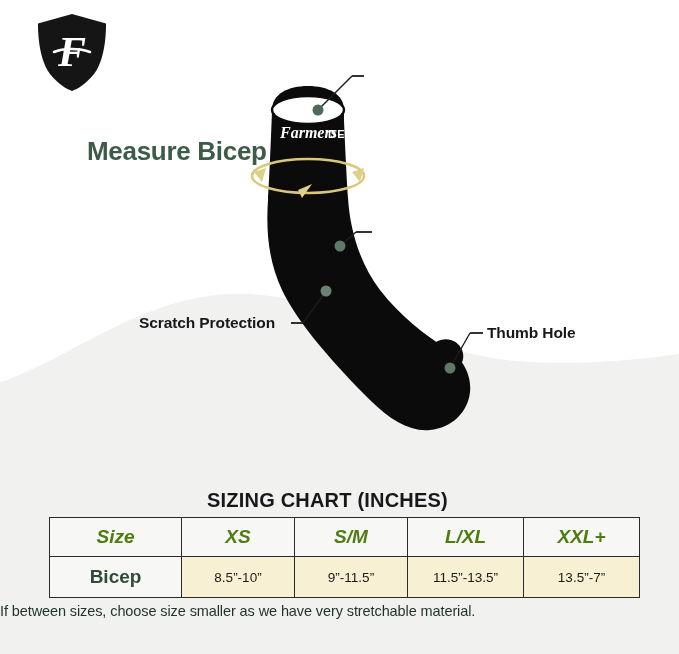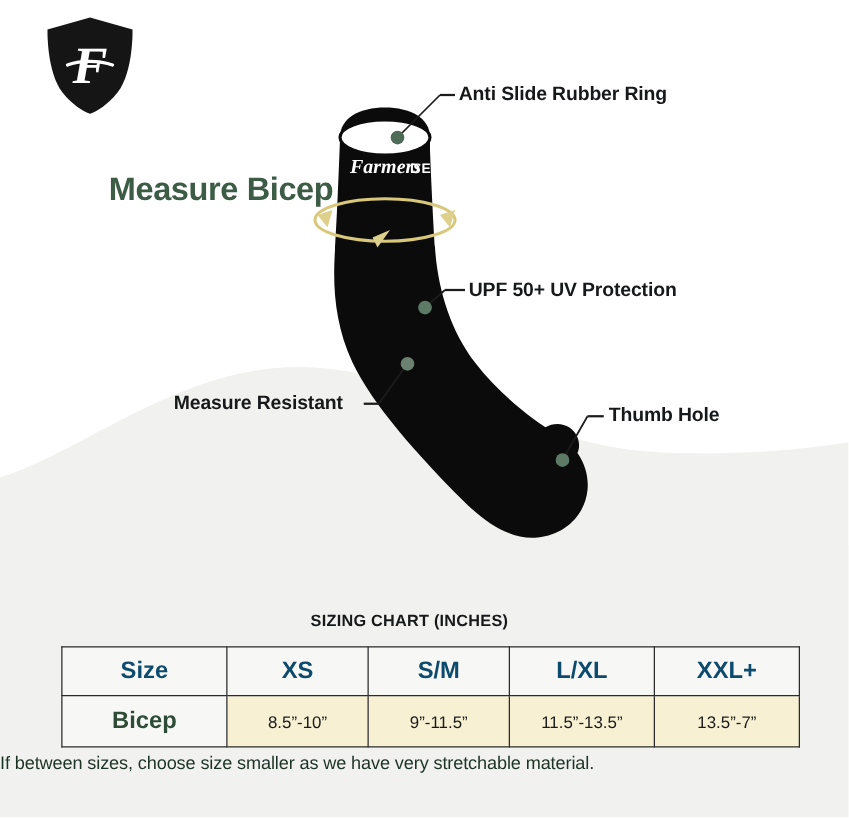--- a/index.html
+++ b/index.html
@@ -83,21 +83,21 @@
 
   
   .chart-title {
     position: absolute;
     left: 0;
     top: 489px;
     width: 655px;
     text-align: center;
     font-family: "Liberation Sans", sans-serif;
     font-weight: bold;
-    font-size: 13px;
+    font-size: 20px;
     color: #17181a;
     letter-spacing: 0.2px;
   }
   .size-table {
     position: absolute;
     left: 49px;
     top: 517px;
     width: 582px;
     border-collapse: collapse;
     table-layout: fixed;
@@ -105,21 +105,22 @@
   .size-table td {
     border: 1px solid #2b2b2b;
     text-align: center;
     background: #f7f7f5;
     padding: 0;
   }
   .size-table tr.head-row td {
     height: 38px;
     font-weight: bold;
     font-size: 19px;
-    color: #0c4a6e;
+    color: #4d7c0f;
+    font-style: italic;
   }
   .size-table tr.data-row td {
     height: 40px;
   }
   .size-table td.rowlabel {
     font-weight: bold;
     font-size: 19px;
     color: #2d4b36;
     background: #f7f7f5;
   }
@@ -216,27 +217,25 @@
 
     <line x1="326" y1="291" x2="303" y2="323" stroke="#1c1c1c" stroke-width="1.4"></line>
     <line x1="303" y1="323" x2="291" y2="323" stroke="#1c1c1c" stroke-width="1.8"></line>
     <circle cx="326" cy="291" r="5.5" fill="#6b8172"></circle>
 
     <line x1="450" y1="368" x2="470" y2="333" stroke="#1c1c1c" stroke-width="1.4"></line>
     <line x1="470" y1="333" x2="483" y2="333" stroke="#1c1c1c" stroke-width="1.8"></line>
     <circle cx="450" cy="368" r="5.5" fill="#5d7a66"></circle>
   </svg>
 
-  <div class="callout callout-anti">Anti Slide Rubber Ring</div>
-
-  <div class="callout callout-upf">UPF 50+ UV Protection</div>
+
 
   <div class="callout callout-thumb">Thumb Hole</div>
 
-  <div class="callout callout-scratch">Measure Resistant</div>
+  <div class="callout callout-scratch">Scratch Protection</div>
 
   <div class="measure-bicep">Measure Bicep</div>
 
   <div class="chart-title">SIZING CHART (INCHES)</div>
 
   <table class="size-table">
     <tbody>
       <tr class="head-row">
         <td class="rowlabel col-label">Size</td>
         <td class="col-val">XS</td>

